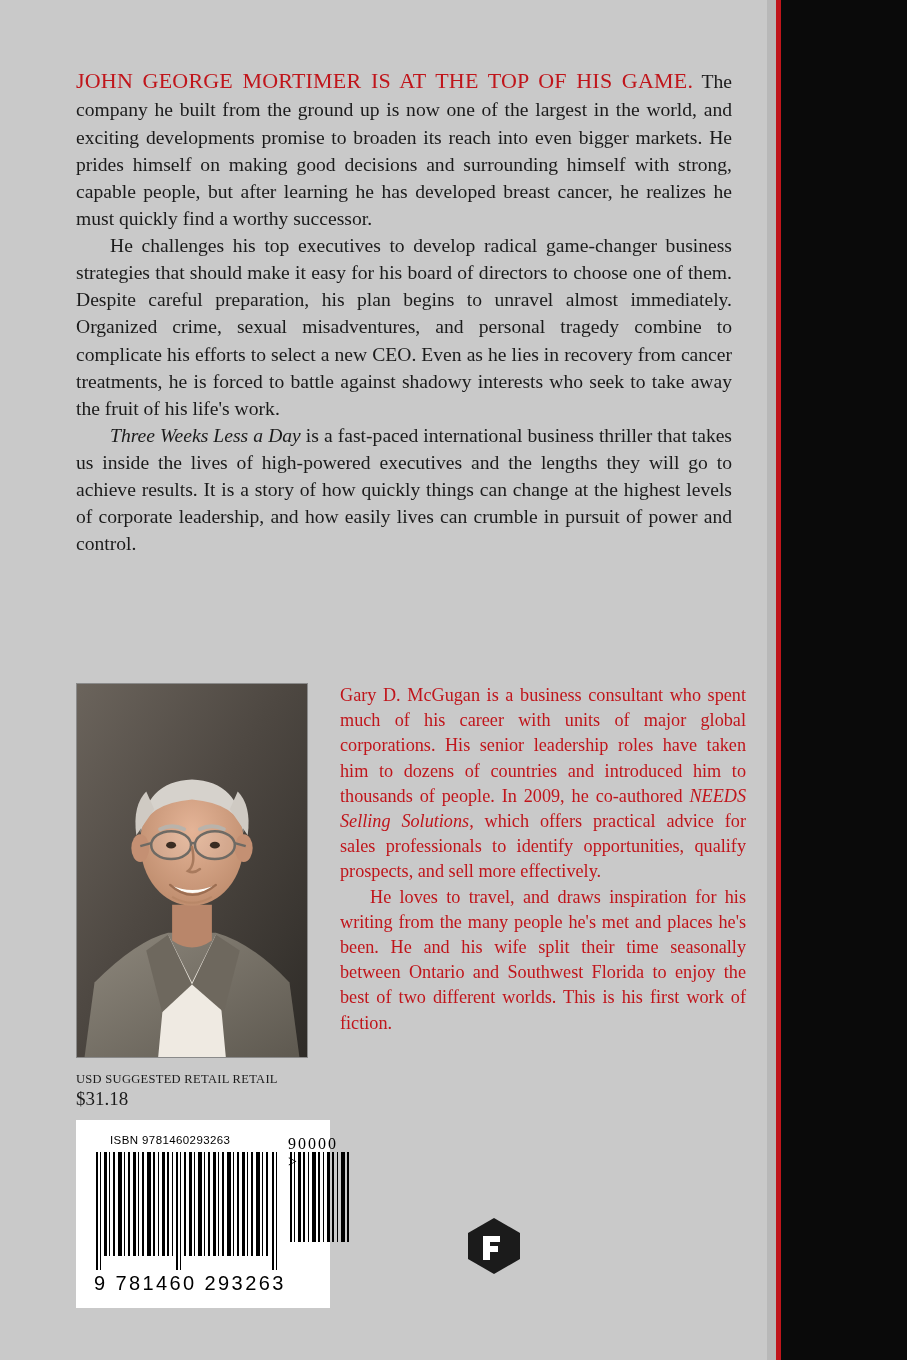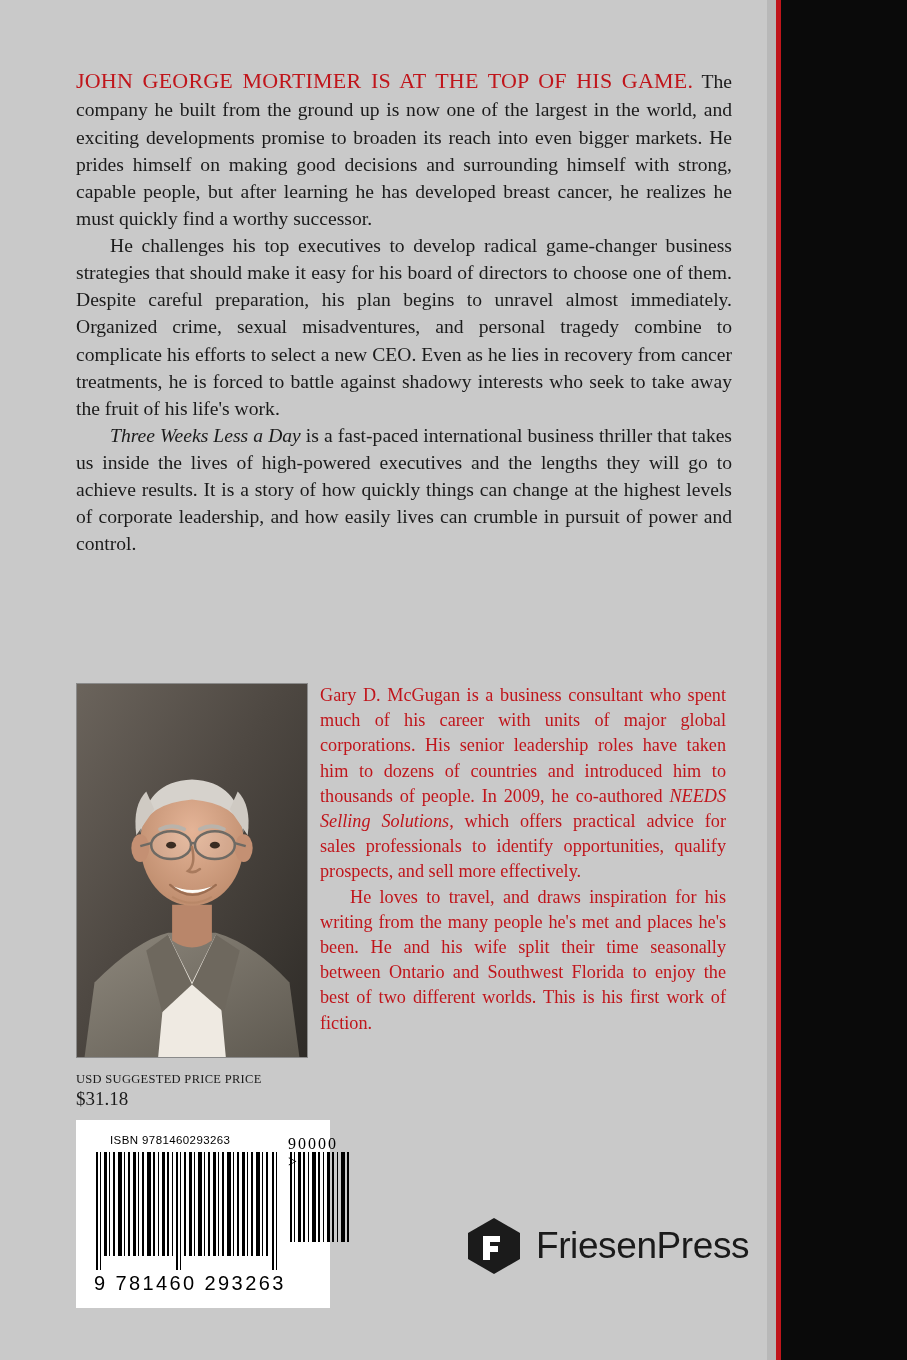--- a/index.html
+++ b/index.html
@@ -100,21 +100,21 @@
     overflow: hidden;
     background: #4a4540;
   }
   .author-photo svg {
     display: block;
     width: 100%;
     height: 100%;
   }
   .author-bio {
     position: absolute;
-    left: 244px;
+    left: 264px;
     top: 0;
     width: 406px;
     color: #c0151b;
     font-size: 18.2px;
     line-height: 1.385;
     text-align: justify;
   }
   .author-bio p {
     margin: 0;
   }
@@ -282,21 +282,21 @@
           <path d="M96 214 Q116 226 136 214" stroke="#b07f60" stroke-width="2" fill="none" opacity="0.5"></path>
         </svg>
       </div>
 
       <div class="author-bio">
         <p><span>Gary D. McGugan is a business consultant who spent much of his career with units of major global corporations. His senior leadership roles have taken him to dozens of countries and introduced him to thousands of people. In 2009, he co-authored </span><span class="italic">NEEDS Selling Solutions,</span><span> which offers practical advice for sales professionals to identify opportunities, qualify prospects, and sell more effectively.</span></p>
         <p class="indent">He loves to travel, and draws inspiration for his writing from the many people he's met and places he's been. He and his wife split their time seasonally between Ontario and Southwest Florida to enjoy the best of two different worlds. This is his first work of fiction.</p>
       </div>
     </div>
 
-    <div class="price-label">USD SUGGESTED PRICE PRICE</div>
+    <div class="price-label">USD SUGGESTED RETAIL RETAIL</div>
     <div class="price-value">$31.18</div>
 
     <div class="barcode-box">
       <div class="barcode-isbn">ISBN 9781460293263</div>
       <div class="addon-digits">90000 &gt;</div>
 
       <svg class="bars-main" viewBox="0 0 184 118" preserveAspectRatio="none">
         <g fill="#000">
           <rect x="0" y="0" width="2" height="118"></rect>
           <rect x="4" y="0" width="1" height="118"></rect>
@@ -359,21 +359,20 @@
       </svg>
 
       <div class="barcode-digits">9 781460 293263</div>
     </div>
 
     <div class="publisher">
       <svg class="publisher-mark" viewBox="0 0 56 60">
         <path d="M28 2 L54 17 L54 43 L28 58 L2 43 L2 17 Z" fill="#1b1b1b"></path>
         <path d="M17 20 L34 20 L34 26 L24 26 L24 30 L32 30 L32 36 L24 36 L24 44 L17 44 Z" fill="#ffffff"></path>
       </svg>
-      <div class="publisher-name">FriesenPress</div>
     </div>
 
   </div>
 
   <div class="spine-grey-edge"></div>
   <div class="spine-red"></div>
   <div class="spine-black"></div>
 
 </div>
 

